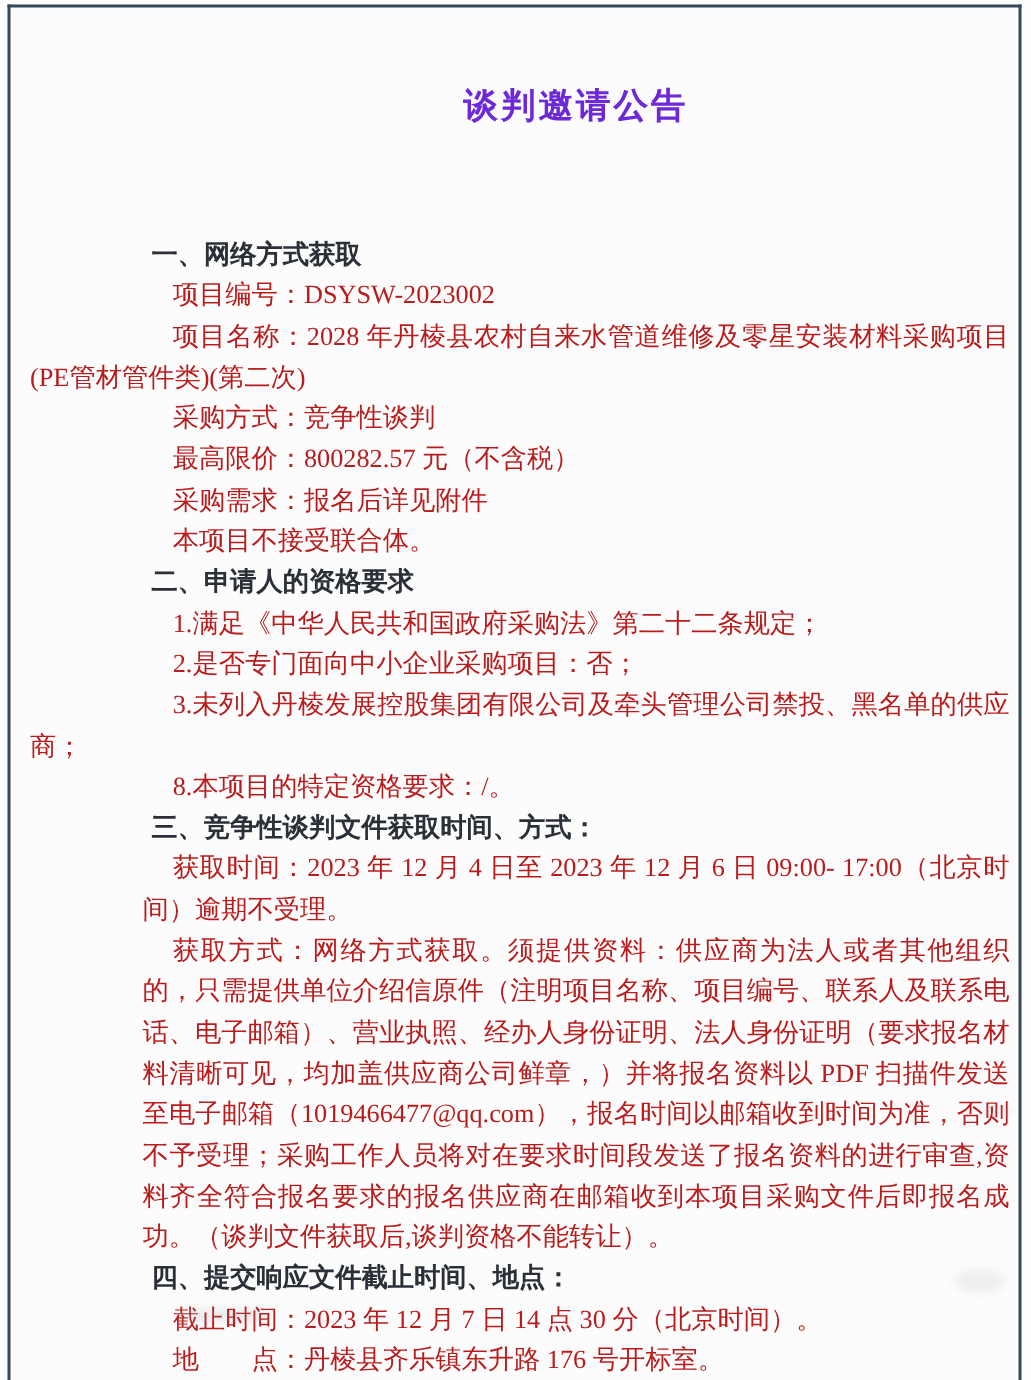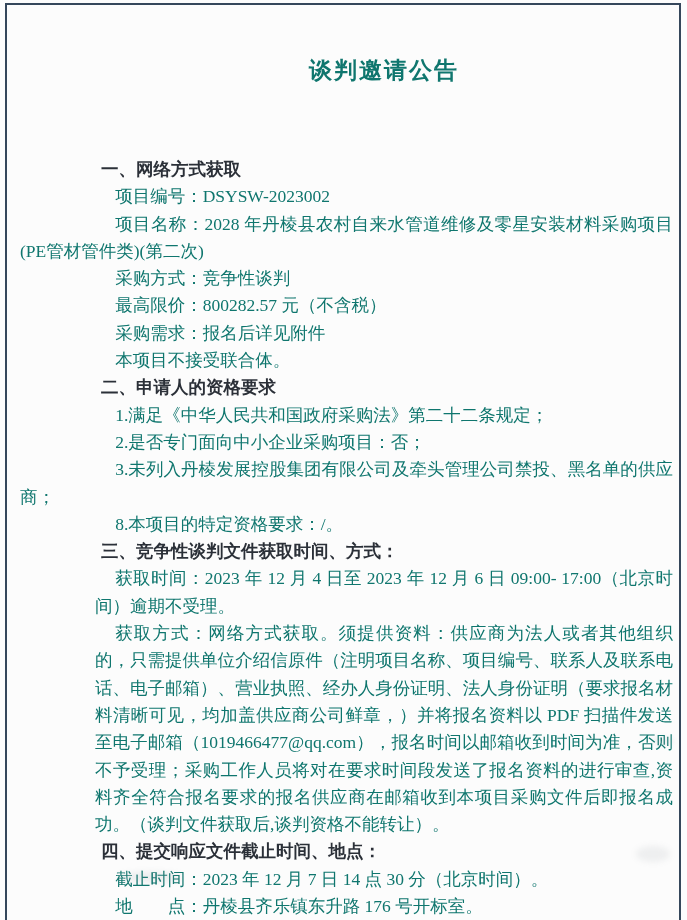--- a/index.html
+++ b/index.html
@@ -25,37 +25,37 @@
     width:578px;
   }
   .title {
     margin:54px 0 68px 0;
     height:34px;
     text-align:center;
     font-size:23px;
     line-height:34px;
     font-weight:bold;
     letter-spacing:2px;
-    color:#0f766e;
+    color:#6d28d9;
   }
   h2 {
     margin:0 0 0 6px;
     font-size:17.5px;
     line-height:27.3px;
     font-weight:bold;
     font-family:"Liberation Sans","DejaVu Sans",sans-serif;
     color:#2b3038;
   }
   p {
     margin:0;
     font-size:17.5px;
     line-height:27.3px;
     text-align:justify;
     text-indent:1.15em;
-    color:#0f766e;
+    color:#b91c1c;
   }
   p.outdent {
     margin-left:-75px;
     text-indent:calc(1.15em + 75px);
   }
   .smudge {
     position:absolute;
     background:#90979e;
     border-radius:50%;
     pointer-events:none;

